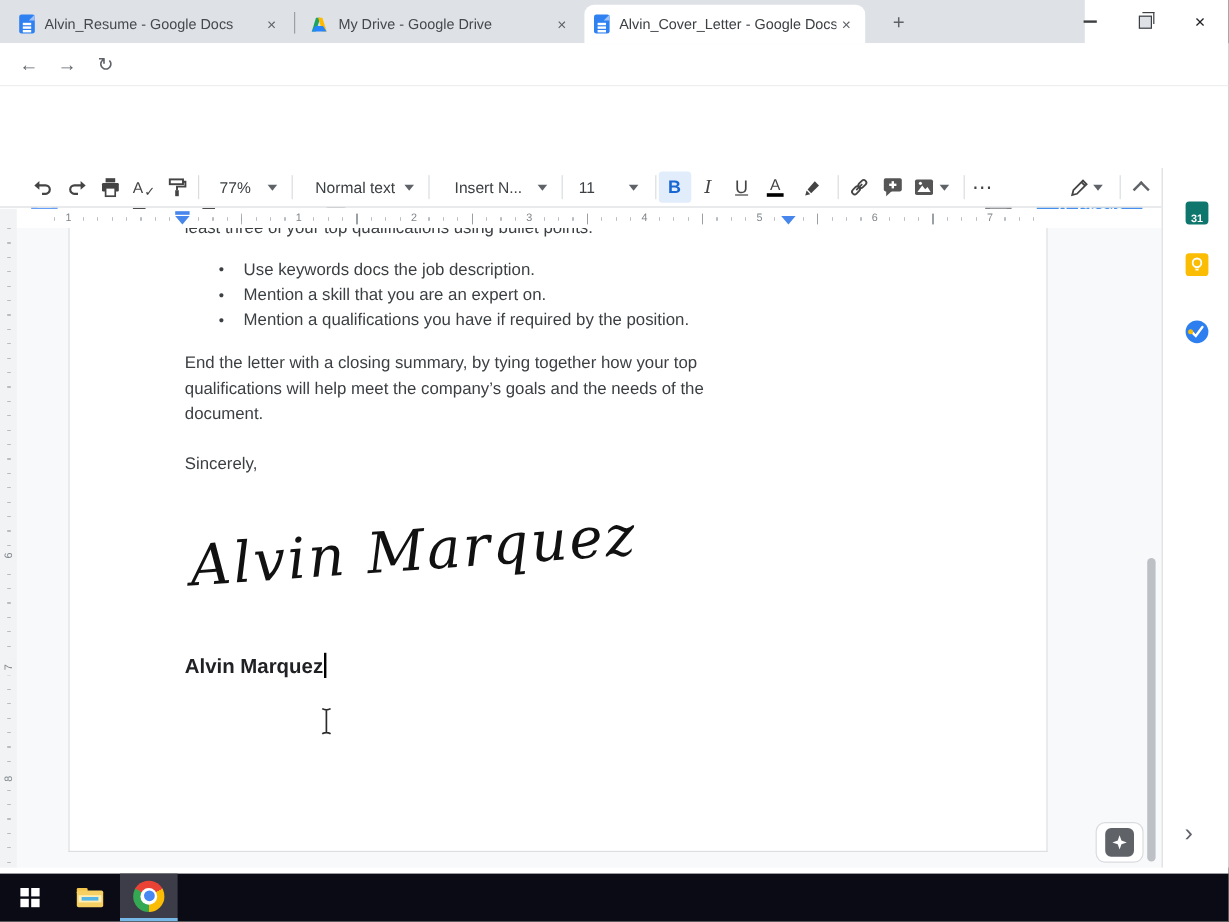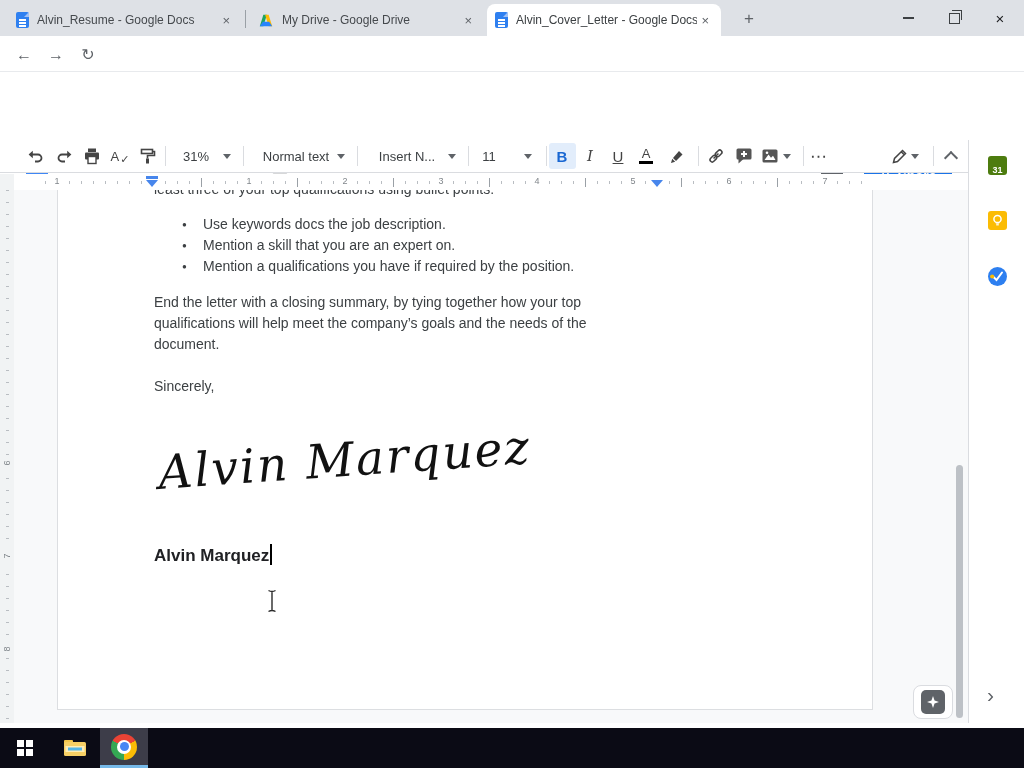--- a/index.html
+++ b/index.html
@@ -1,19 +1,19 @@
 <!DOCTYPE html>
 <html><head>
 <meta charset="utf-8">
 <style>
   html,body{margin:0;padding:0;background:#000;}
   #screen{position:relative;width:1024px;height:768px;overflow:hidden;background:#fff;
           font-family:"Liberation Sans",sans-serif;-webkit-font-smoothing:antialiased;}
   
-  .tabbar{position:absolute;left:0;top:0;width:1024px;height:36px;background:#dee1e6;}
+  .tabbar{position:absolute;left:0;top:0;width:904px;height:36px;background:#dee1e6;}
   .tab{position:absolute;top:4px;height:32px;width:234px;display:flex;align-items:center;
        padding:0 8px;box-sizing:border-box;color:#45494d;}
   .tab.active{background:#fff;border-radius:8px 8px 0 0;color:#3c4043;}
   .tab-title{flex:1;font-size:12px;white-space:nowrap;overflow:hidden;margin-left:8px;}
   .tab-close{font-size:13px;color:#5f6368;padding:0 4px;flex:0 0 auto;}
   .tab-sep{position:absolute;top:10px;width:1px;height:18px;background:#9aa0a6;}
   .newtab{position:absolute;top:7px;left:737px;width:24px;height:24px;font-size:17px;color:#5f6368;
           text-align:center;line-height:23px;}
   .winctl{position:absolute;top:0;height:36px;width:46px;display:flex;align-items:center;justify-content:center;color:#202124;}
   .wc-min{width:11px;height:1.6px;background:#3c4043;}
@@ -95,21 +95,21 @@
   .typedname{position:absolute;left:96px;top:354px;font-size:17px;font-weight:bold;color:#202124;white-space:nowrap;}
   .caret-blink{display:inline-block;width:1.6px;height:21px;background:#000;vertical-align:-4px;margin-left:1px;}
   .scrollthumb{position:absolute;left:956px;top:465px;width:7px;height:253px;background:#bdc1c6;border-radius:4px;}
   .explorebtn{position:absolute;left:913px;top:685px;width:40px;height:34px;background:#fff;border:1px solid #dadce0;
               border-radius:8px;box-sizing:border-box;display:flex;align-items:center;justify-content:center;}
   .explore-inner{width:24px;height:24px;background:#5f6368;border-radius:5px;display:flex;align-items:center;justify-content:center;}
   .ibeam{position:absolute;left:265px;top:588px;}
   
   .sidepanel{position:absolute;left:968px;top:140px;width:56px;height:583px;background:#fff;border-left:1px solid #dadce0;box-sizing:border-box;}
   .sp-ico{position:absolute;left:19px;width:19px;height:19px;}
-  .cal{background:#4d7c0f;border-radius:3px;color:#fff;font-size:9px;font-weight:bold;display:flex;align-items:flex-end;justify-content:center;}
+  .cal{background:#0f766e;border-radius:3px;color:#fff;font-size:9px;font-weight:bold;display:flex;align-items:flex-end;justify-content:center;margin-top:12px;}
   .keep{background:#fbbc04;border-radius:3px;display:flex;align-items:center;justify-content:center;}
   .tasks{background:#2d7ff0;border-radius:50%;position:relative;}
   .panel-chevron{position:absolute;left:18px;top:543px;font-size:21px;color:#5f6368;}
   
   .taskbar{position:absolute;left:0;top:728px;width:1024px;height:40px;background:#0b0b15;}
   .tb-btn{position:absolute;top:0;height:40px;display:flex;align-items:center;justify-content:center;}
   .tb-chrome{left:100px;width:48px;background:#3d3d49;border-bottom:3px solid #76b9e8;box-sizing:border-box;}
   .winlogo{display:grid;grid-template-columns:7px 7px;grid-template-rows:7px 7px;gap:1.5px;}
   .winlogo i{background:#fff;}
   .chromelogo{width:26px;height:26px;border-radius:50%;position:relative;
@@ -252,21 +252,21 @@
     </div>
     <div class="ti" style="left:137px;width:22px">
       <svg width="18" height="18" viewBox="0 0 18 18">
           <rect x="2.5" y="2.5" width="11" height="4" fill="none" stroke="#444" stroke-width="1.6"></rect>
           <path d="M13.5 4.5 h2 v4 h-7 v3" fill="none" stroke="#444" stroke-width="1.6"></path>
           <rect x="7" y="11.5" width="3" height="5" fill="#444"></rect>
         </svg>
     </div>
     <div class="tsep" style="left:165px"></div>
     <div class="ti" style="left:176px;width:40px">
-        <span class="tlabel">31%</span>
+        <span class="tlabel">77%</span>
       </div>
     <div class="ti" style="left:222px;width:10px">
         <span class="caret"></span>
       </div>
     <div class="tsep" style="left:243px"></div>
     <div class="ti" style="left:256px;width:80px">
         <span class="tlabel">Normal text</span>
       </div>
     <div class="ti" style="left:336px;width:10px">
         <span class="caret"></span>

